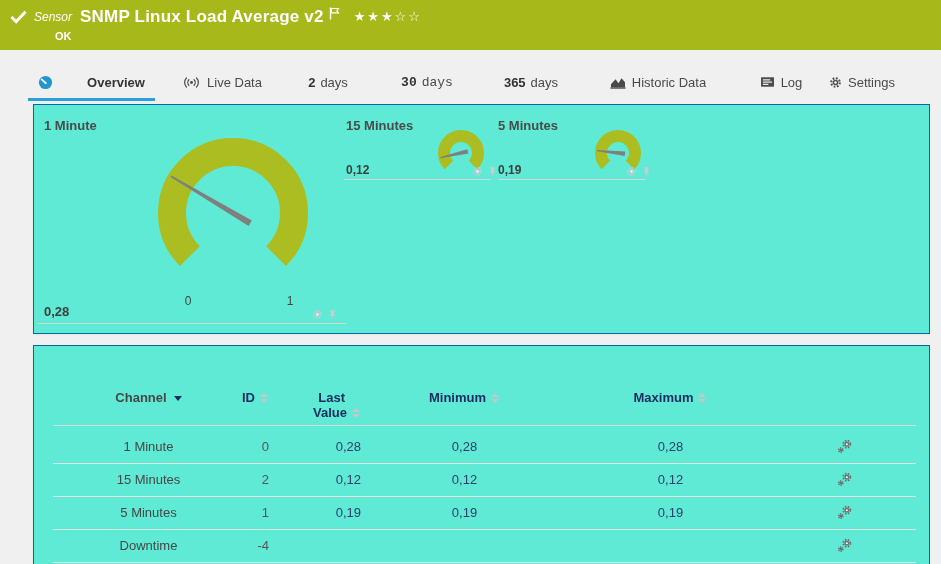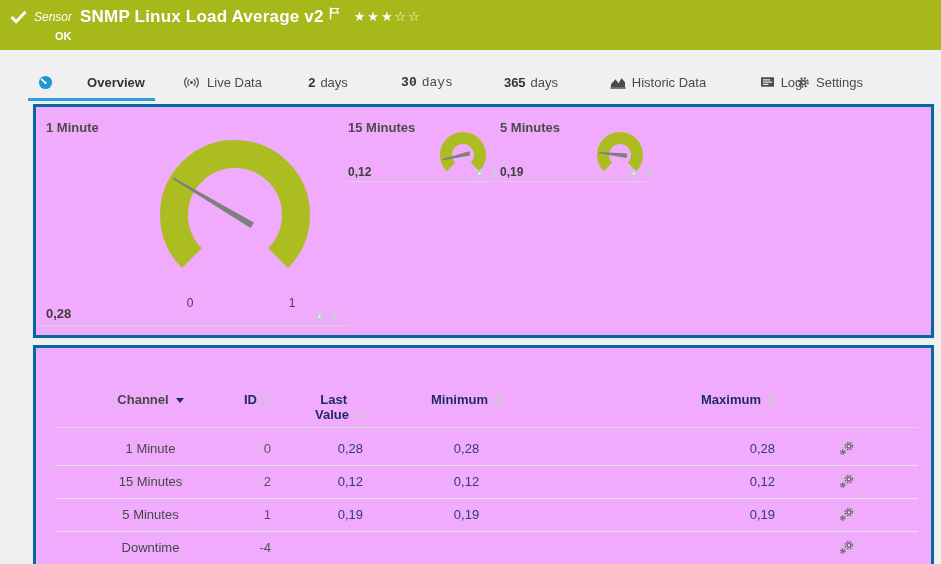--- a/index.html
+++ b/index.html
@@ -18,42 +18,42 @@
 
   
   .tab{position:absolute;top:72px;height:20px;display:flex;align-items:center;justify-content:center;
        font-size:13px;color:#4a4a4a;cursor:pointer;white-space:nowrap;}
   .tab .ticon{display:inline-block;margin-right:6px;line-height:0;}
   .tab.active{color:#333;font-weight:bold;}
   .tab.active::after{content:"";position:absolute;left:0;right:0;bottom:-9px;height:3px;background:#2a9fd8;}
   .tab .num{font-weight:bold;color:#333;margin-right:5px;}
 
   
-  .panel{position:absolute;background:#f0abfc;border:3px solid #0369a1;box-shadow:0 1px 2px rgba(0,0,0,.05);}
+  .panel{position:absolute;background:#5eead4;border:1px solid #0369a1;box-shadow:0 1px 2px rgba(0,0,0,.05);}
   #panel-gauges{left:33px;top:104px;width:895px;height:228px;}
   #panel-table{left:33px;top:345px;width:895px;height:226px;}
 
   
   .gauge-label{position:absolute;font-size:13px;font-weight:600;color:#4b4b4b;}
   .gauge-value{position:absolute;font-weight:bold;color:#3e3e3e;}
   .gauge-divider{position:absolute;height:1px;background:#d6d6d6;}
   .mini-icons{position:absolute;display:flex;gap:4px;color:#c6cdd4;}
   .mini-icons svg{display:block;}
   .gtick{position:absolute;width:20px;text-align:center;font-size:12px;color:#444;}
 
   
   .thead{position:absolute;left:19px;top:44px;width:863px;height:35px;display:flex;align-items:flex-start;
          font-size:13px;font-weight:bold;color:#1b2b5e;border-bottom:1px solid #d9d9d9;}
   .trow{position:absolute;left:19px;width:863px;height:33px;display:flex;align-items:center;
         font-size:13px;border-bottom:1px solid #e4e4e4;}
   .c-channel{flex:0 0 180px;padding-left:11px;box-sizing:border-box;text-align:center;color:#474747;}
   .c-id{flex:0 0 36px;text-align:right;color:#555;}
   .c-last{flex:0 0 92px;text-align:right;}
   .c-min{flex:0 0 207px;text-align:center;}
-  .c-max{flex:0 0 205px;text-align:right;}
+  .c-max{flex:0 0 205px;text-align:center;}
   .c-gear{flex:1 1 auto;display:flex;justify-content:center;align-items:center;}
   .num-val{color:#2e3e6e;}
   .thead .c-id,.thead .c-last,.thead .c-min,.thead .c-max{color:#1b2b5e;}
   .hline{line-height:15px;}
   .sort{display:inline-block;width:9px;margin-left:5px;vertical-align:-1px;}
   .sort b{display:block;width:0;height:0;border-left:4px solid transparent;border-right:4px solid transparent;}
   .sort .up{border-bottom:4px solid #c6c6c6;margin-bottom:2px;}
   .sort .dn{border-top:4px solid #c6c6c6;}
   .sort-active{display:inline-block;width:0;height:0;border-left:4px solid transparent;border-right:4px solid transparent;
                border-top:5px solid #1b2b5e;margin-left:7px;vertical-align:1px;}
@@ -158,21 +158,21 @@
         </svg></span>
     <span>Historic Data</span>
   </div>
   <div class="tab" style="left:755px;width:52px;align-items:center;">
     <span class="ticon">
       <svg width="15" height="12" style="color:#4a4a4a">
           <use href="#logicon"></use>
         </svg></span>
     <span>Log</span>
   </div>
-  <div class="tab" style="left:796px;width:68px;align-items:center;">
+  <div class="tab" style="left:828px;width:68px;align-items:center;">
     <span class="ticon">
       <svg width="13" height="13" style="color:#4f4f4f">
           <use href="#gear"></use>
         </svg></span>
     <span>Settings</span>
   </div>
 
   <div id="panel-gauges" class="panel">
 
     <div class="gauge-label" style="left:10px;top:13px;">1 Minute</div>

